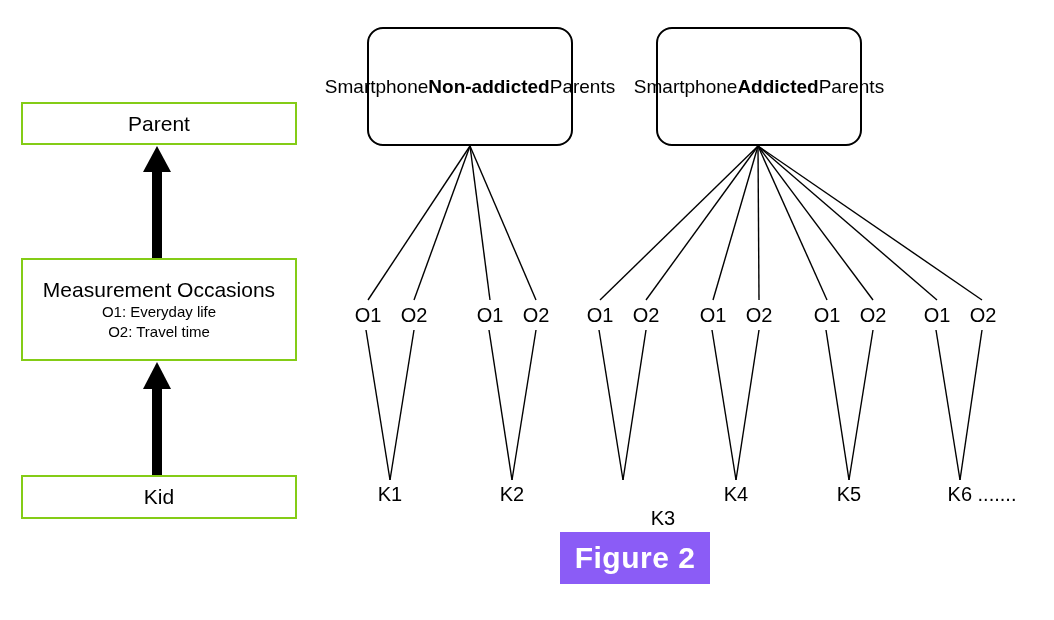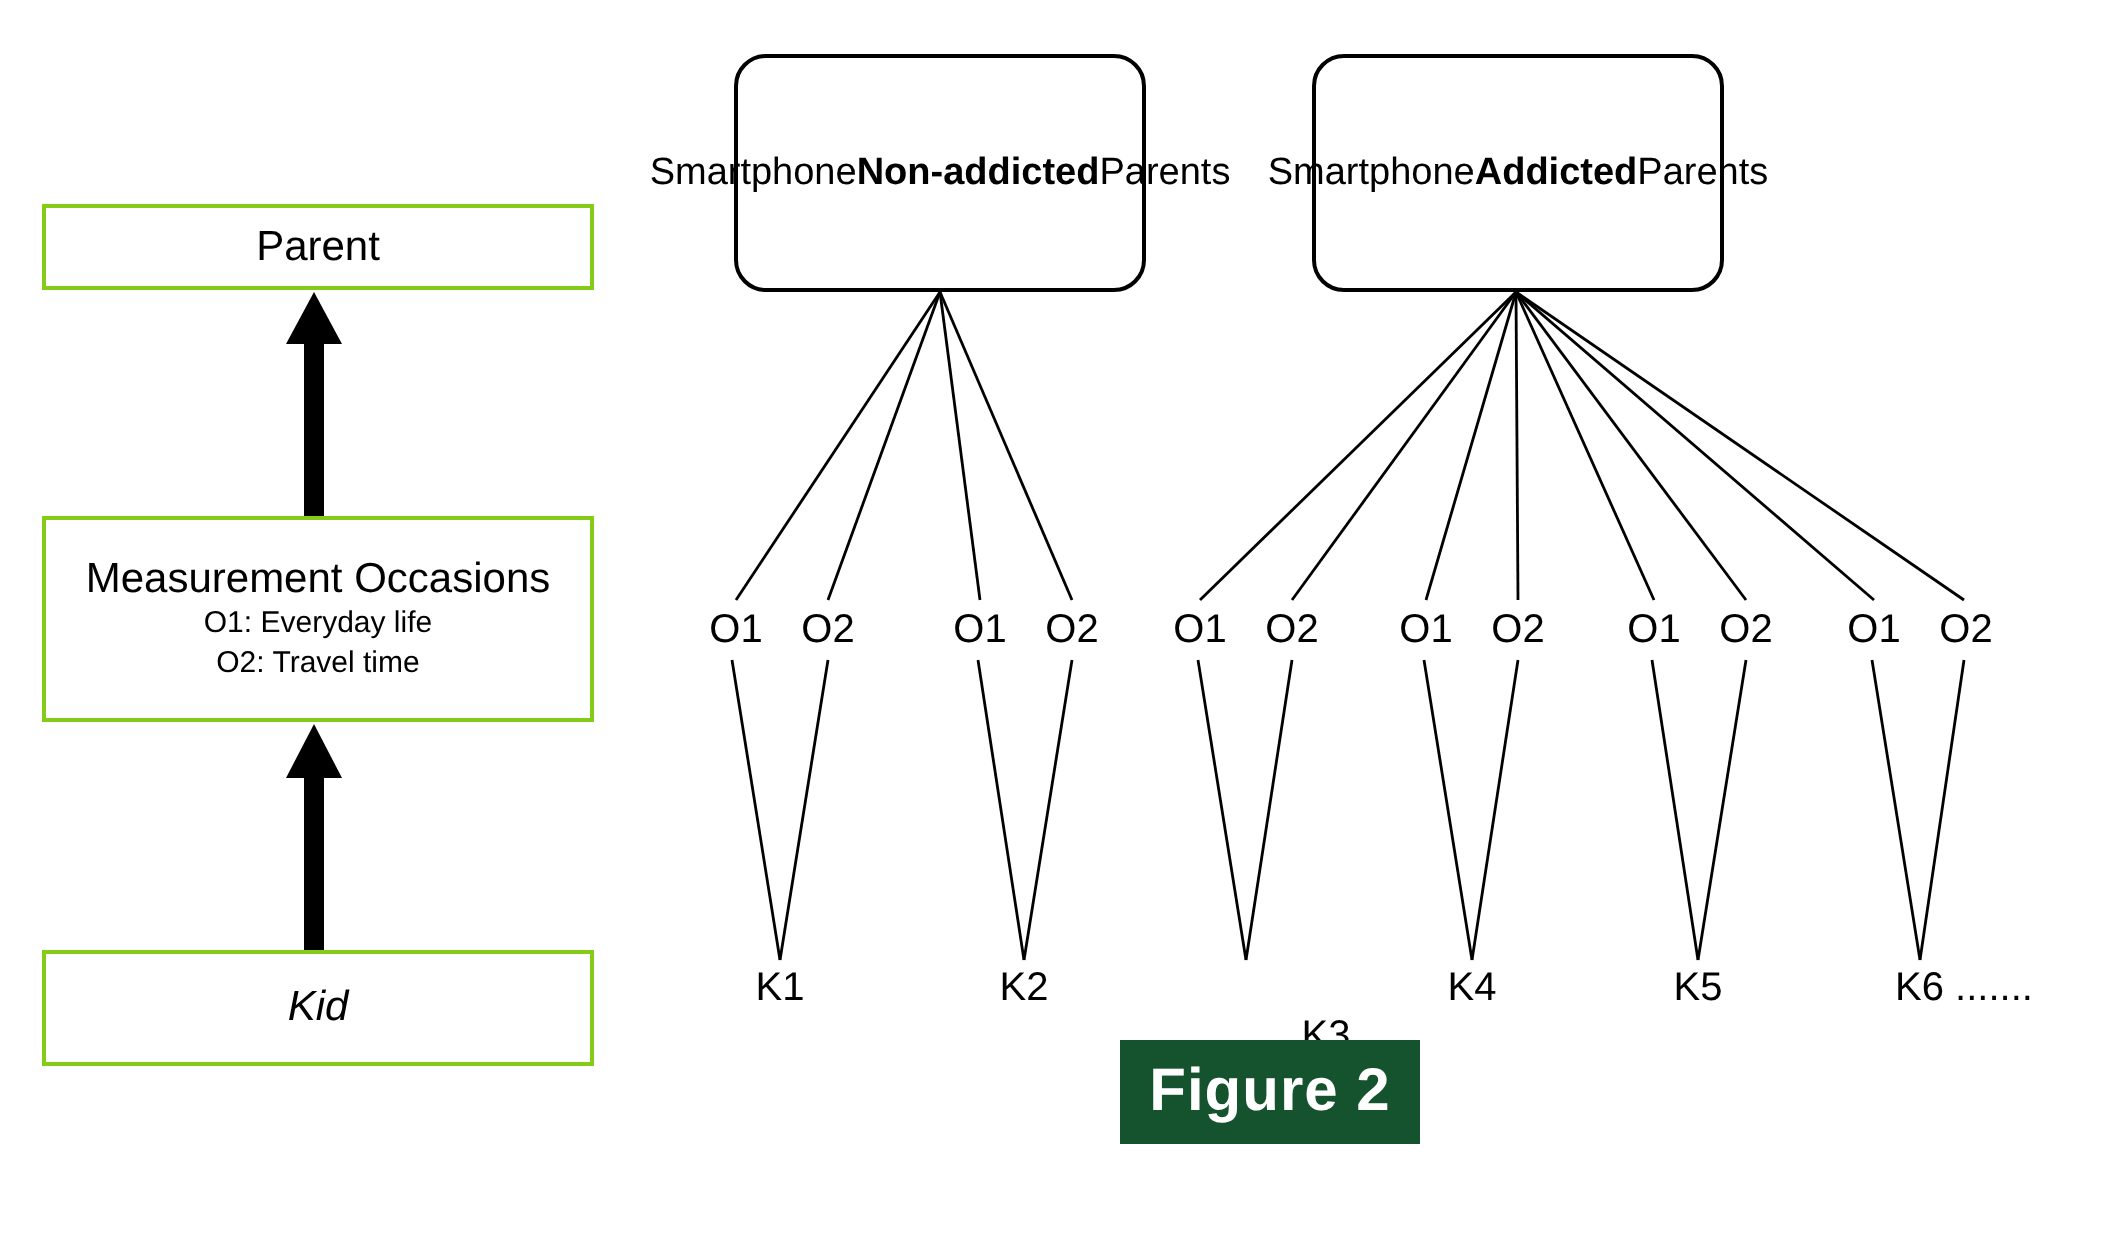--- a/index.html
+++ b/index.html
@@ -47,21 +47,21 @@
     font-size: 21px;
   }
   .lbox .sub {
     font-size: 15px;
     line-height: 20px;
     white-space: nowrap;
   }
 
   #box-parent   { left: 21px;  top: 102px; width: 276px; height: 43px; }
   #box-measure  { left: 21px;  top: 258px; width: 276px; height: 103px; }
-  #box-kid      { left: 21px;  top: 475px; width: 276px; height: 58px; font-style: italic; }
+  #box-kid      { left: 21px;  top: 475px; width: 276px; height: 44px; }
 
   
   .rbox {
     position: absolute;
     box-sizing: border-box;
     border: 2px solid #000000;
     border-radius: 16px;
     background: #ffffff;
     display: flex;
     flex-direction: row;
@@ -89,24 +89,24 @@
     font-size: 20px;
     line-height: 20px;
     white-space: nowrap;
     transform: translate(-50%, -50%);
   }
 
   
   #figure-label {
     position: absolute;
     left: 560px;
-    top: 520px;
+    top: 532px;
     width: 150px;
     height: 52px;
-    background: #14532d;
+    background: #8b5cf6;
     color: #ffffff;
     display: flex;
     align-items: center;
     justify-content: center;
     font-size: 30px;
     font-weight: bold;
     letter-spacing: 0.5px;
   }
 </style>
 </head>

